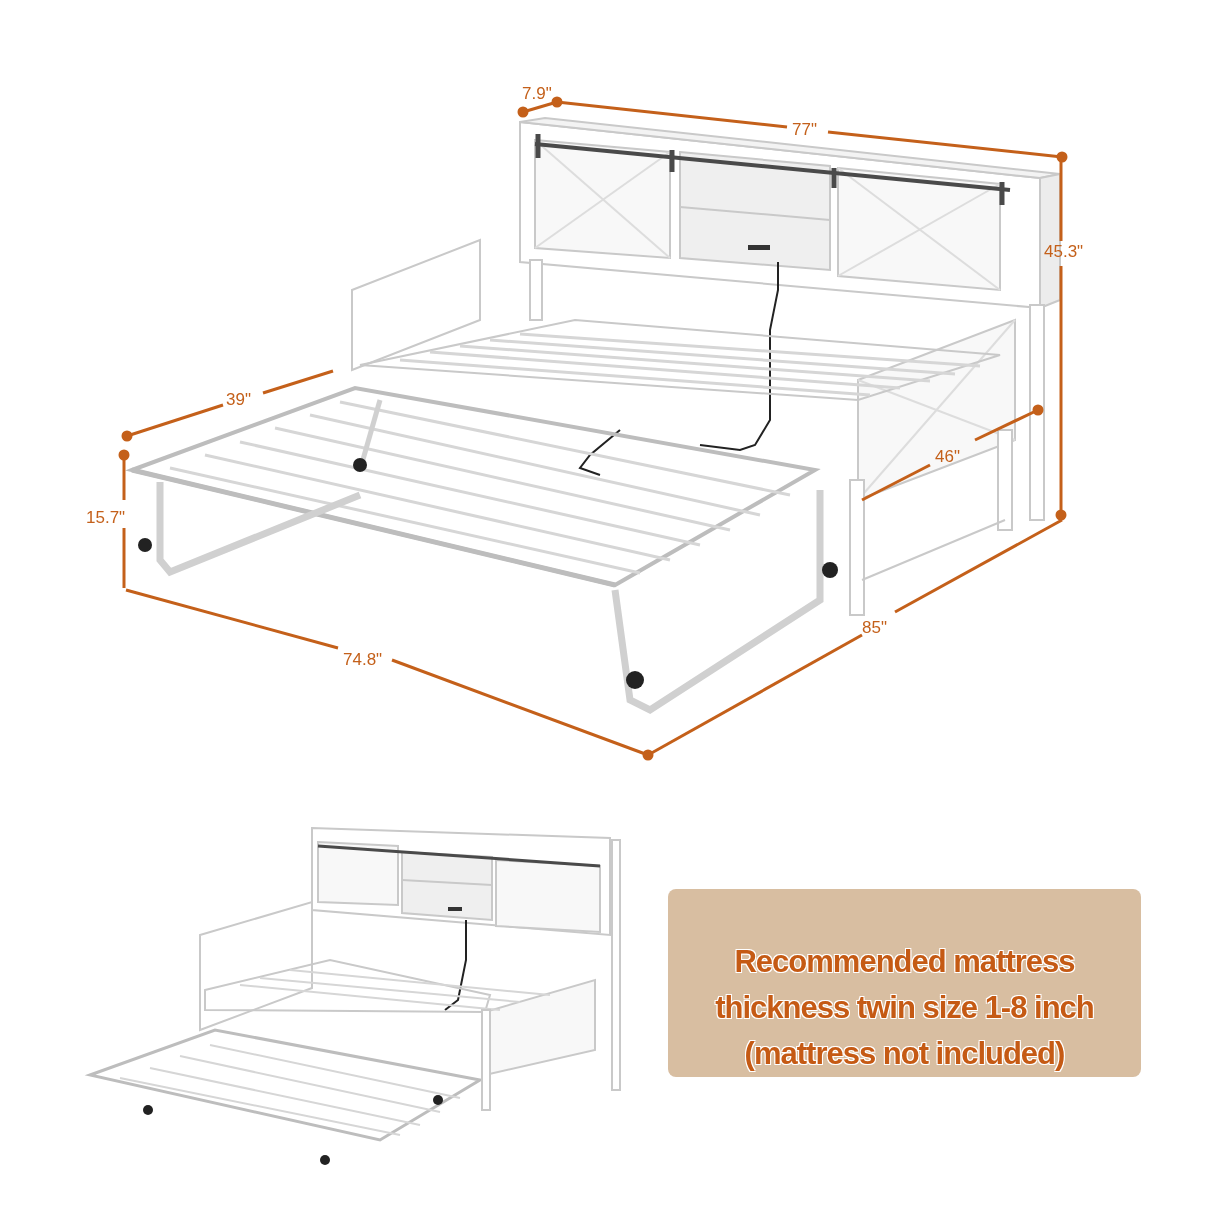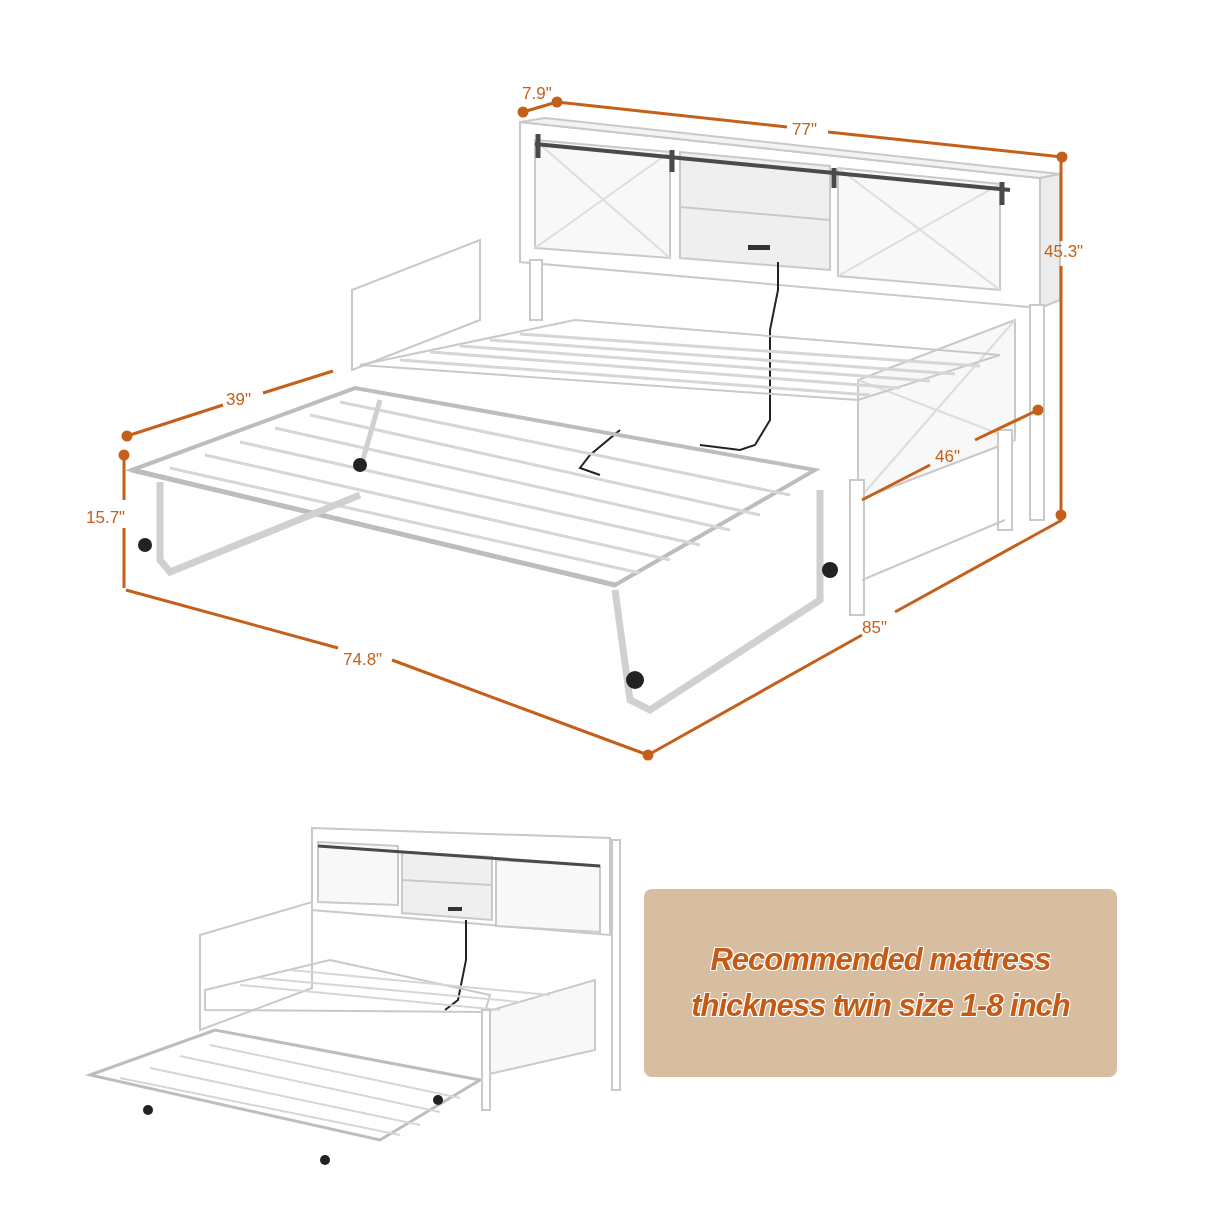--- a/index.html
+++ b/index.html
@@ -1,20 +1,20 @@
 <!DOCTYPE html>
 <html><head>
 <meta charset="utf-8">
 <style>
   html,body{margin:0;padding:0;background:#ffffff;}
   body{width:1214px;height:1214px;position:relative;overflow:hidden;font-family:"Liberation Sans",sans-serif;}
   svg{position:absolute;left:0;top:0;}
   .dim{font-family:"Liberation Sans",sans-serif;font-size:17px;fill:#c4601a;}
-  .note{position:absolute;left:644px;top:889px;width:473px;height:188px;background:#d8bea1;border-radius:8px;
-    display:flex;flex-direction:column;align-items:center;justify-content:center;font-style:italic;}
+  .note{position:absolute;left:668px;top:889px;width:473px;height:188px;background:#d8bea1;border-radius:8px;
+    display:flex;flex-direction:column;align-items:center;justify-content:flex-end;}
   .note span{display:block;font-family:"Liberation Sans",sans-serif;font-weight:bold;font-size:31px;letter-spacing:-1px;
     color:#c55a14;line-height:46px;text-shadow:-1px -1px 0 #fff,1px -1px 0 #fff,-1px 1px 0 #fff,1px 1px 0 #fff;}
 </style>
 </head>
 <body>
 
 <svg width="1214" height="1214" viewBox="0 0 1214 1214">
 
   <g fill="#fff" stroke="#c9c9c9" stroke-width="2">
 
@@ -156,13 +156,14 @@
   <g fill="#222">
     <circle cx="148" cy="1110" r="5"></circle>
     <circle cx="438" cy="1100" r="5"></circle>
     <circle cx="325" cy="1160" r="5"></circle>
   </g>
 </svg>
 
 <div class="note">
   <span>Recommended mattress</span>
   <span>thickness twin size 1-8 inch</span>
+  <span>(mattress not included)</span>
 </div>
 
 </body></html>

